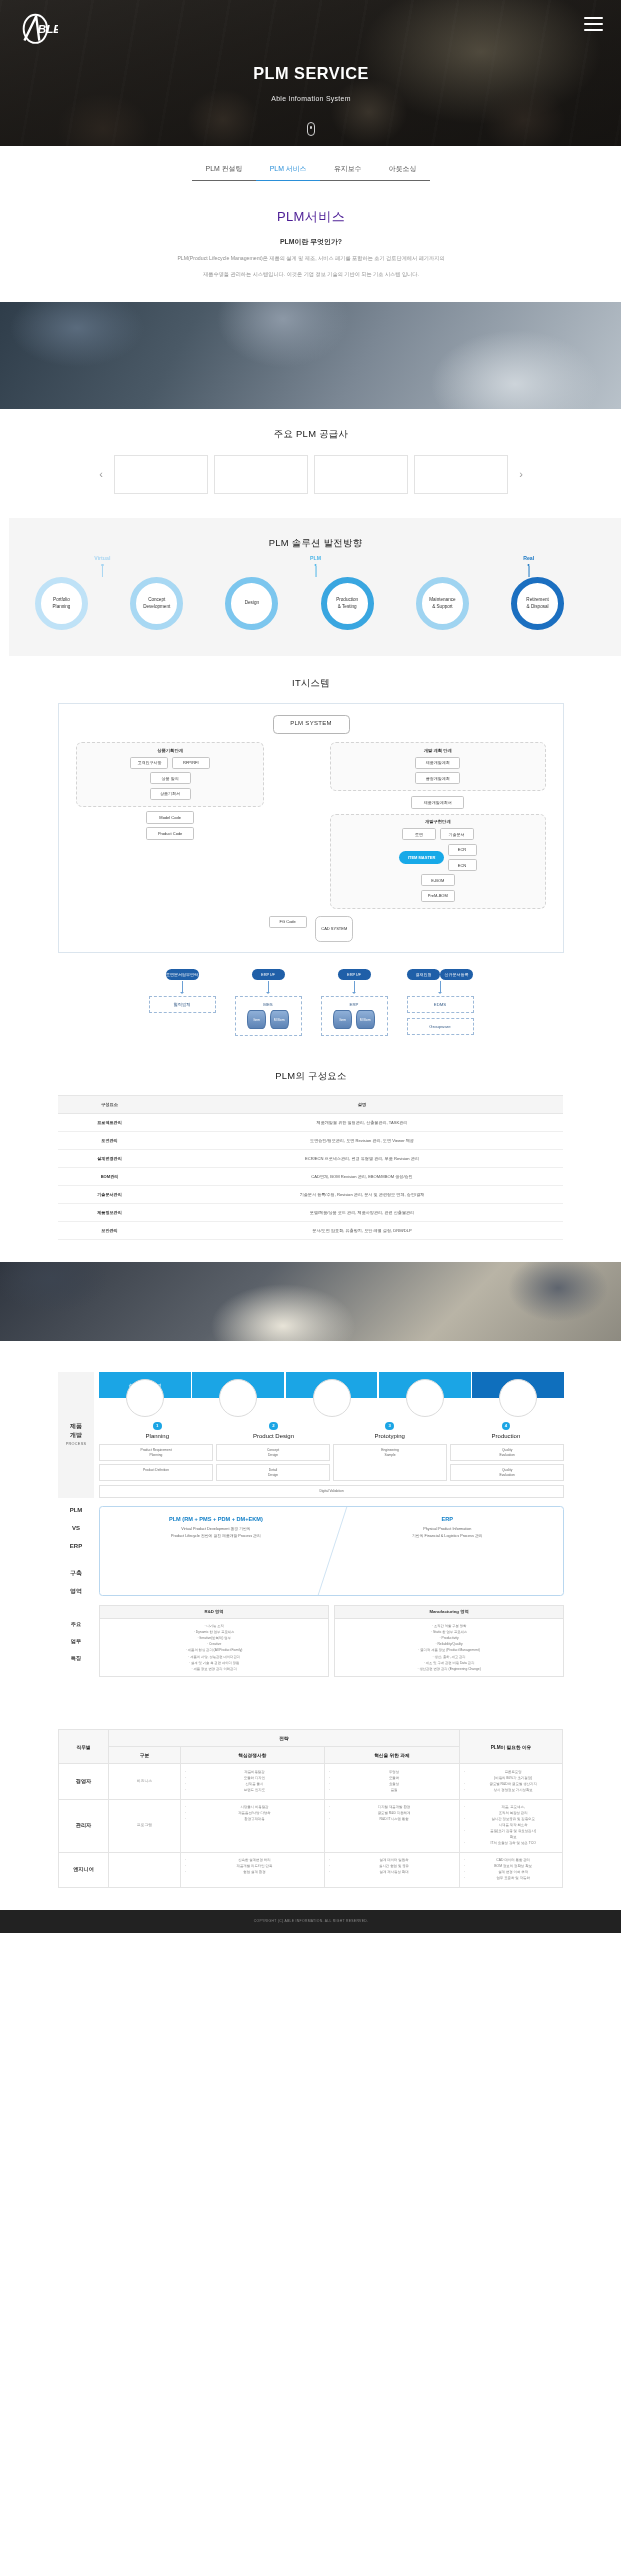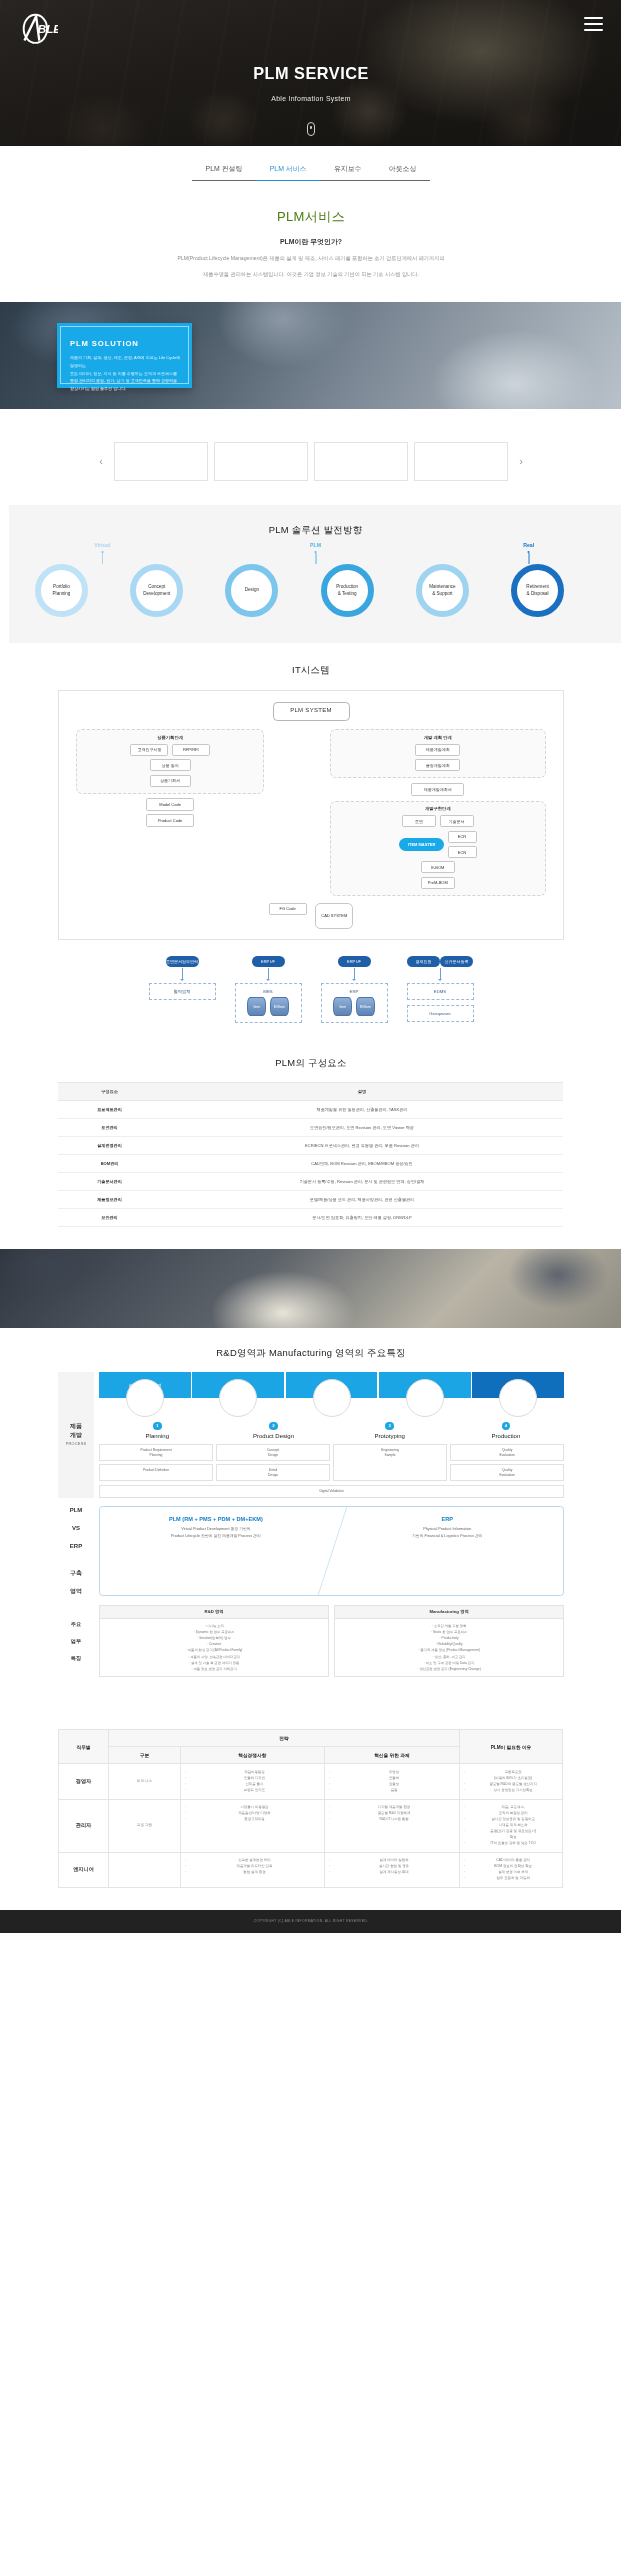--- a/index.html
+++ b/index.html
@@ -75,21 +75,21 @@
   .tabs-wrap { padding: 13.7px 0 3.4px; background:#fff; }
   .tabs { display: flex; justify-content: center; gap: 0; }
   .tab {
     font-size: 6.9px; color: #555; padding: 4.3px 13.7px 6px;
     border-bottom: 0.9px solid #666; cursor: pointer; white-space: nowrap;
   }
   .tab.active { color: #2a8fd8; border-bottom: 0.9px solid #2a8fd8; }
 
   
   .intro { text-align: center; padding: 24px 52px 22px; }
-  .intro h2 { font-size: 13px; font-weight: normal; color: #4d7c0f; letter-spacing: 0.4px; }
+  .intro h2 { font-size: 13px; font-weight: normal; color: #4c1d95; letter-spacing: 0.4px; }
   .intro h3 { font-size: 6.9px; font-weight: bold; color: #333; margin-top: 10.3px; }
   .intro p {
     font-size: 5.2px; color: #8d8d8d; line-height: 1.9; margin-top: 6.9px;
   }
 
   
   .solution {
     position: relative; height: 107px; overflow: hidden;
   }
   .solution-photo {
@@ -354,27 +354,24 @@
 
 <section class="intro">
   <h2>PLM서비스</h2>
   <h3>PLM이란 무엇인가?</h3>
   <p>PLM(Product Lifecycle Management)은 제품의 설계 및 제조, 서비스 폐기를 포함하는 초기 검토단계에서 폐기까지의</p>
   <p>제품수명을 관리하는 시스템입니다. 이것은 기업 정보 기술의 기반이 되는 기초 시스템 입니다.</p>
 </section>
 
 <section class="solution">
   <div class="solution-photo"></div>
-  <div class="sol-box">
-    <div class="sol-title">PLM SOLUTION</div>
-    <div class="sol-text" id="sol-text">제품의 기획, 설계, 생산, 제조, 운영, A/S에 이르는 Life Cycle에 발생되는<br>모든 데이터, 정보, 지식 등 이를 수행하는 조직과 프로세스를<br>통합 관리하여 품질, 원가, 납기 등 고객만족을 통해 경쟁력을<br>향상시키는 협업 솔루션 입니다.</div>
-  </div>
 </section>
 
 <section class="suppliers">
+  <h3 class="sec-title">주요 PLM 공급사</h3>
   <div class="carousel">
     <div class="c-arrow">‹</div>
     <div id="supplier-cards" style="display:flex;gap:6px;">
         <div class="c-card"></div>
         <div class="c-card"></div>
         <div class="c-card"></div>
         <div class="c-card"></div>
       </div>
     <div class="c-arrow">›</div>
   </div>
@@ -566,21 +563,20 @@
         </tr>
       </tbody>
   </table>
 </section>
 
 <div class="photoband">
   <div class="photoband-bg"></div>
 </div>
 
 <section class="rnd">
-  <h3 class="sec-title">R&amp;D영역과 Manufacturing 영역의 주요특징</h3>
 
   <div class="rnd-frame">
     <div class="rnd-top">
       <div class="rnd-sidelabel">
         <span id="proc-label"><span>제품</span><br><span>개발</span></span>
         <small>PROCESS</small>
       </div>
       <div class="rnd-main">
         <div class="rnd-arcs" id="rnd-arcs">
             <div class="arc">

